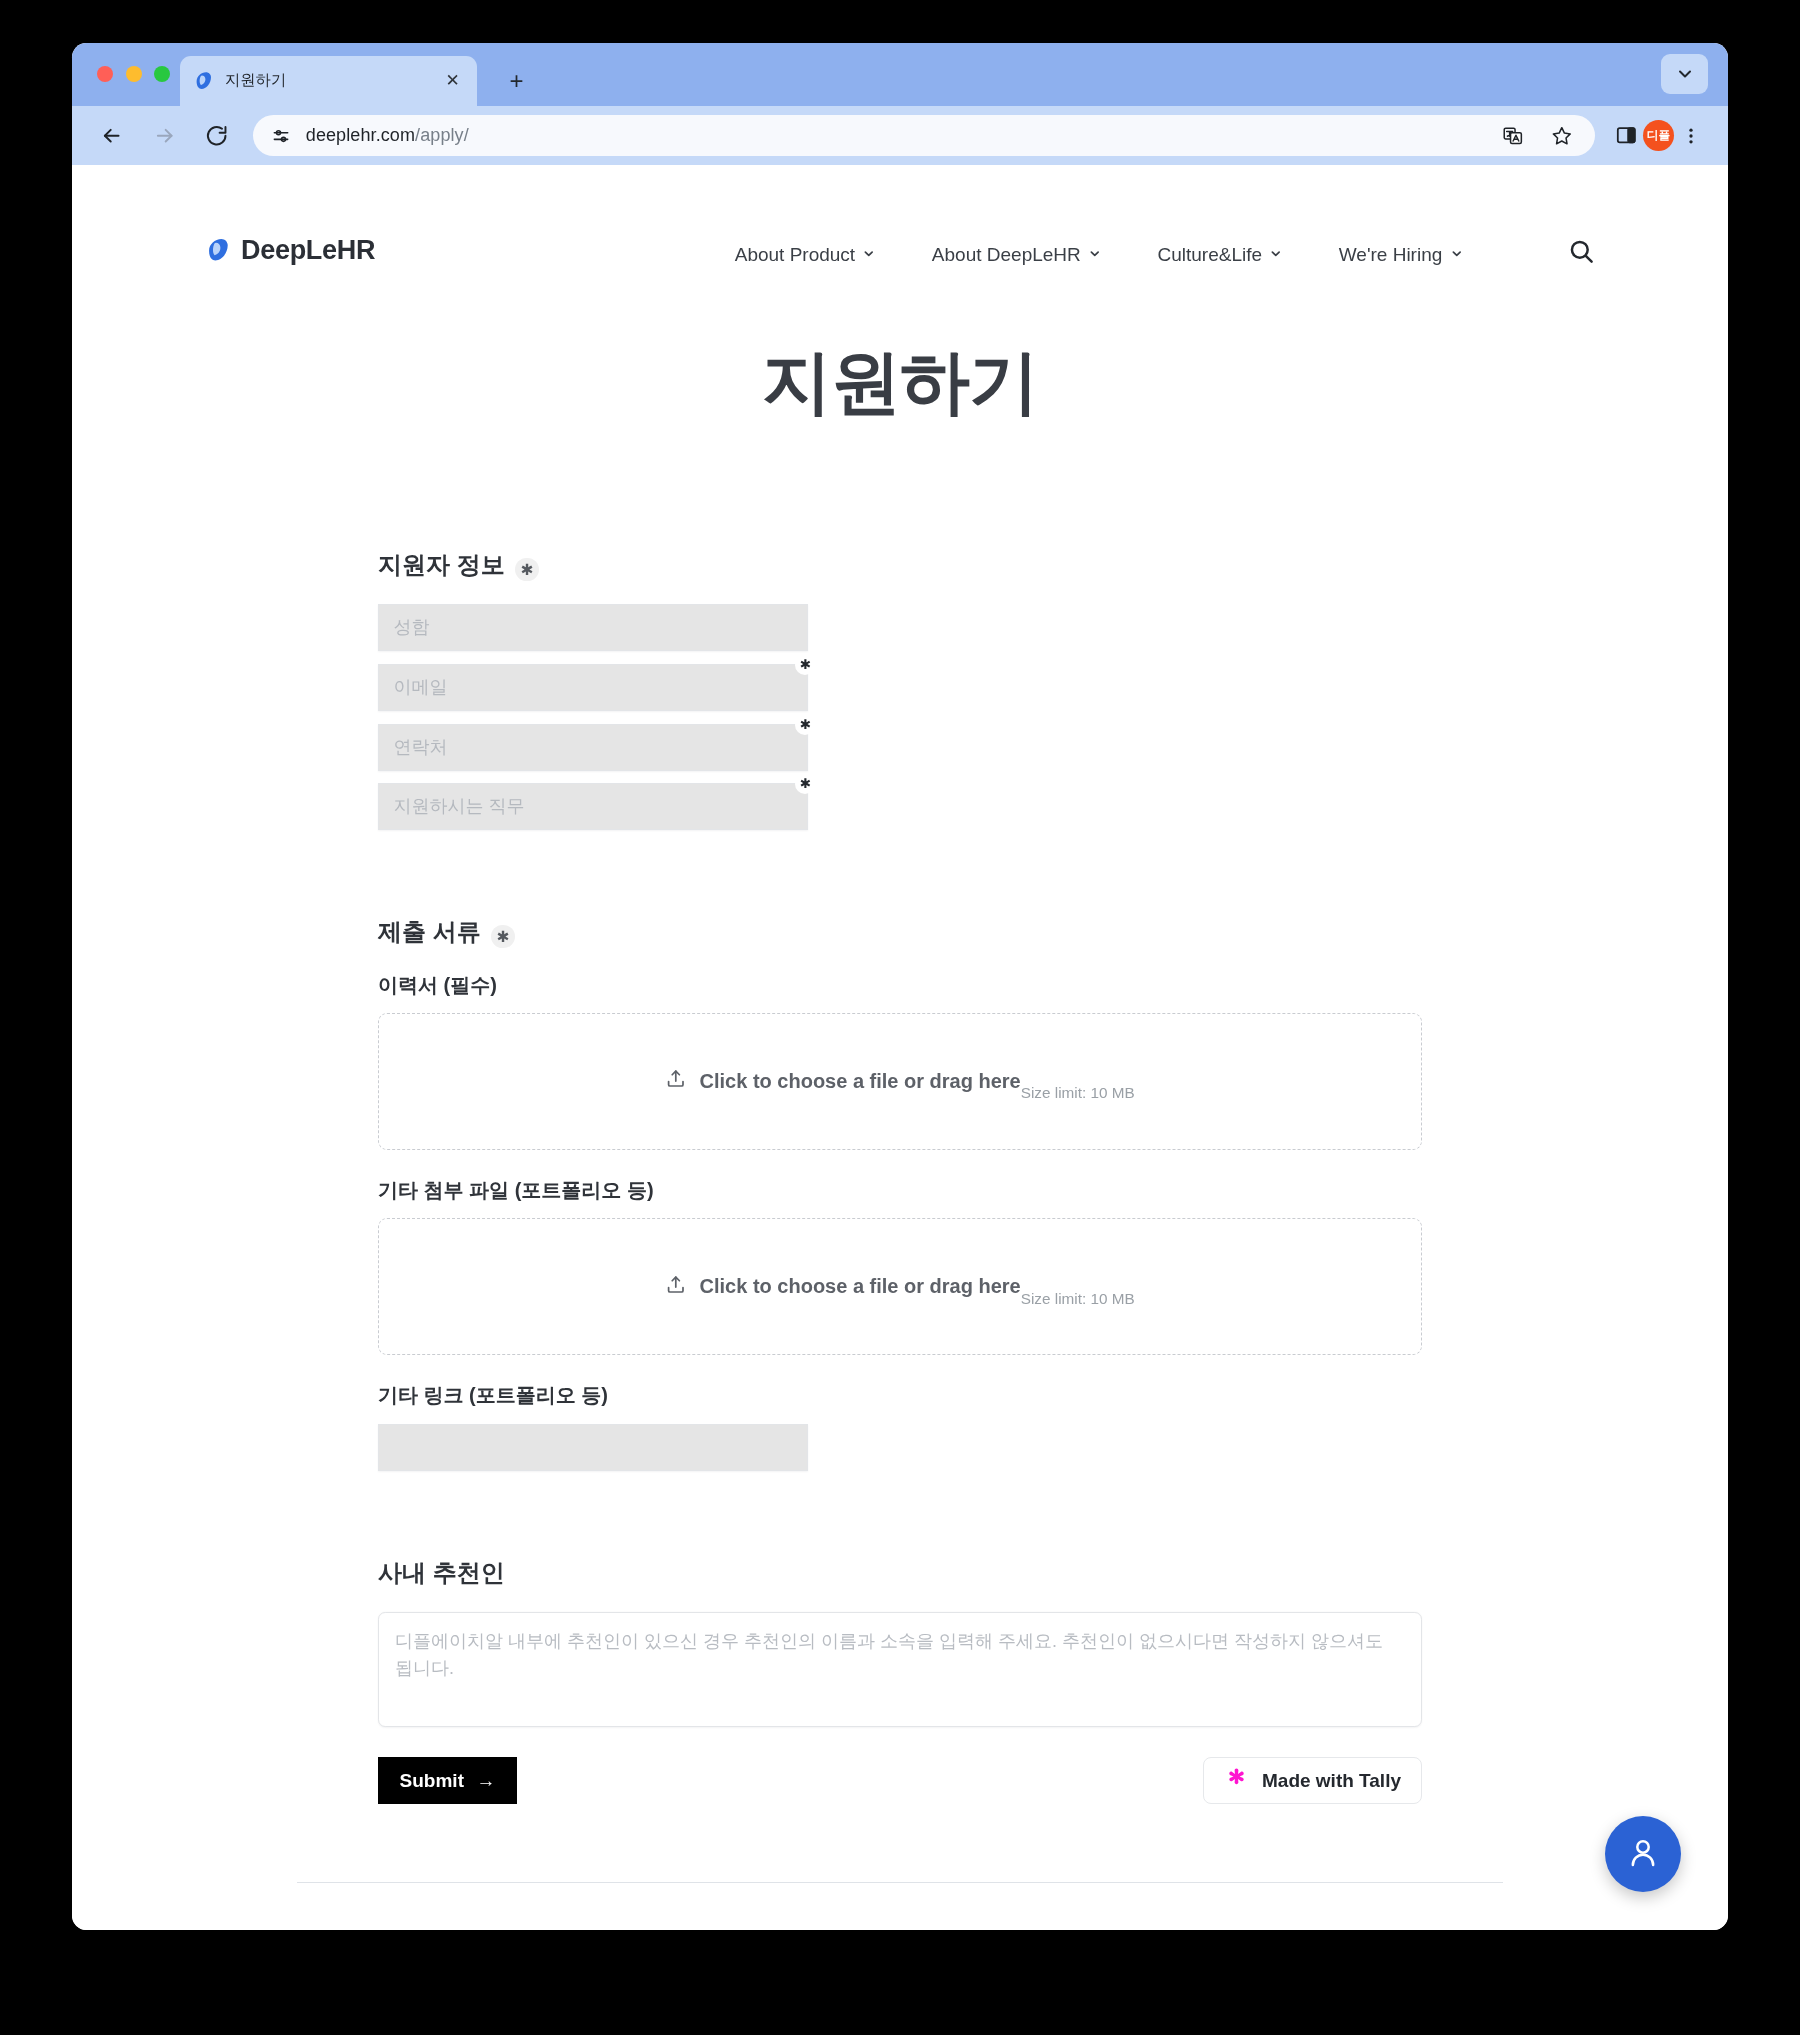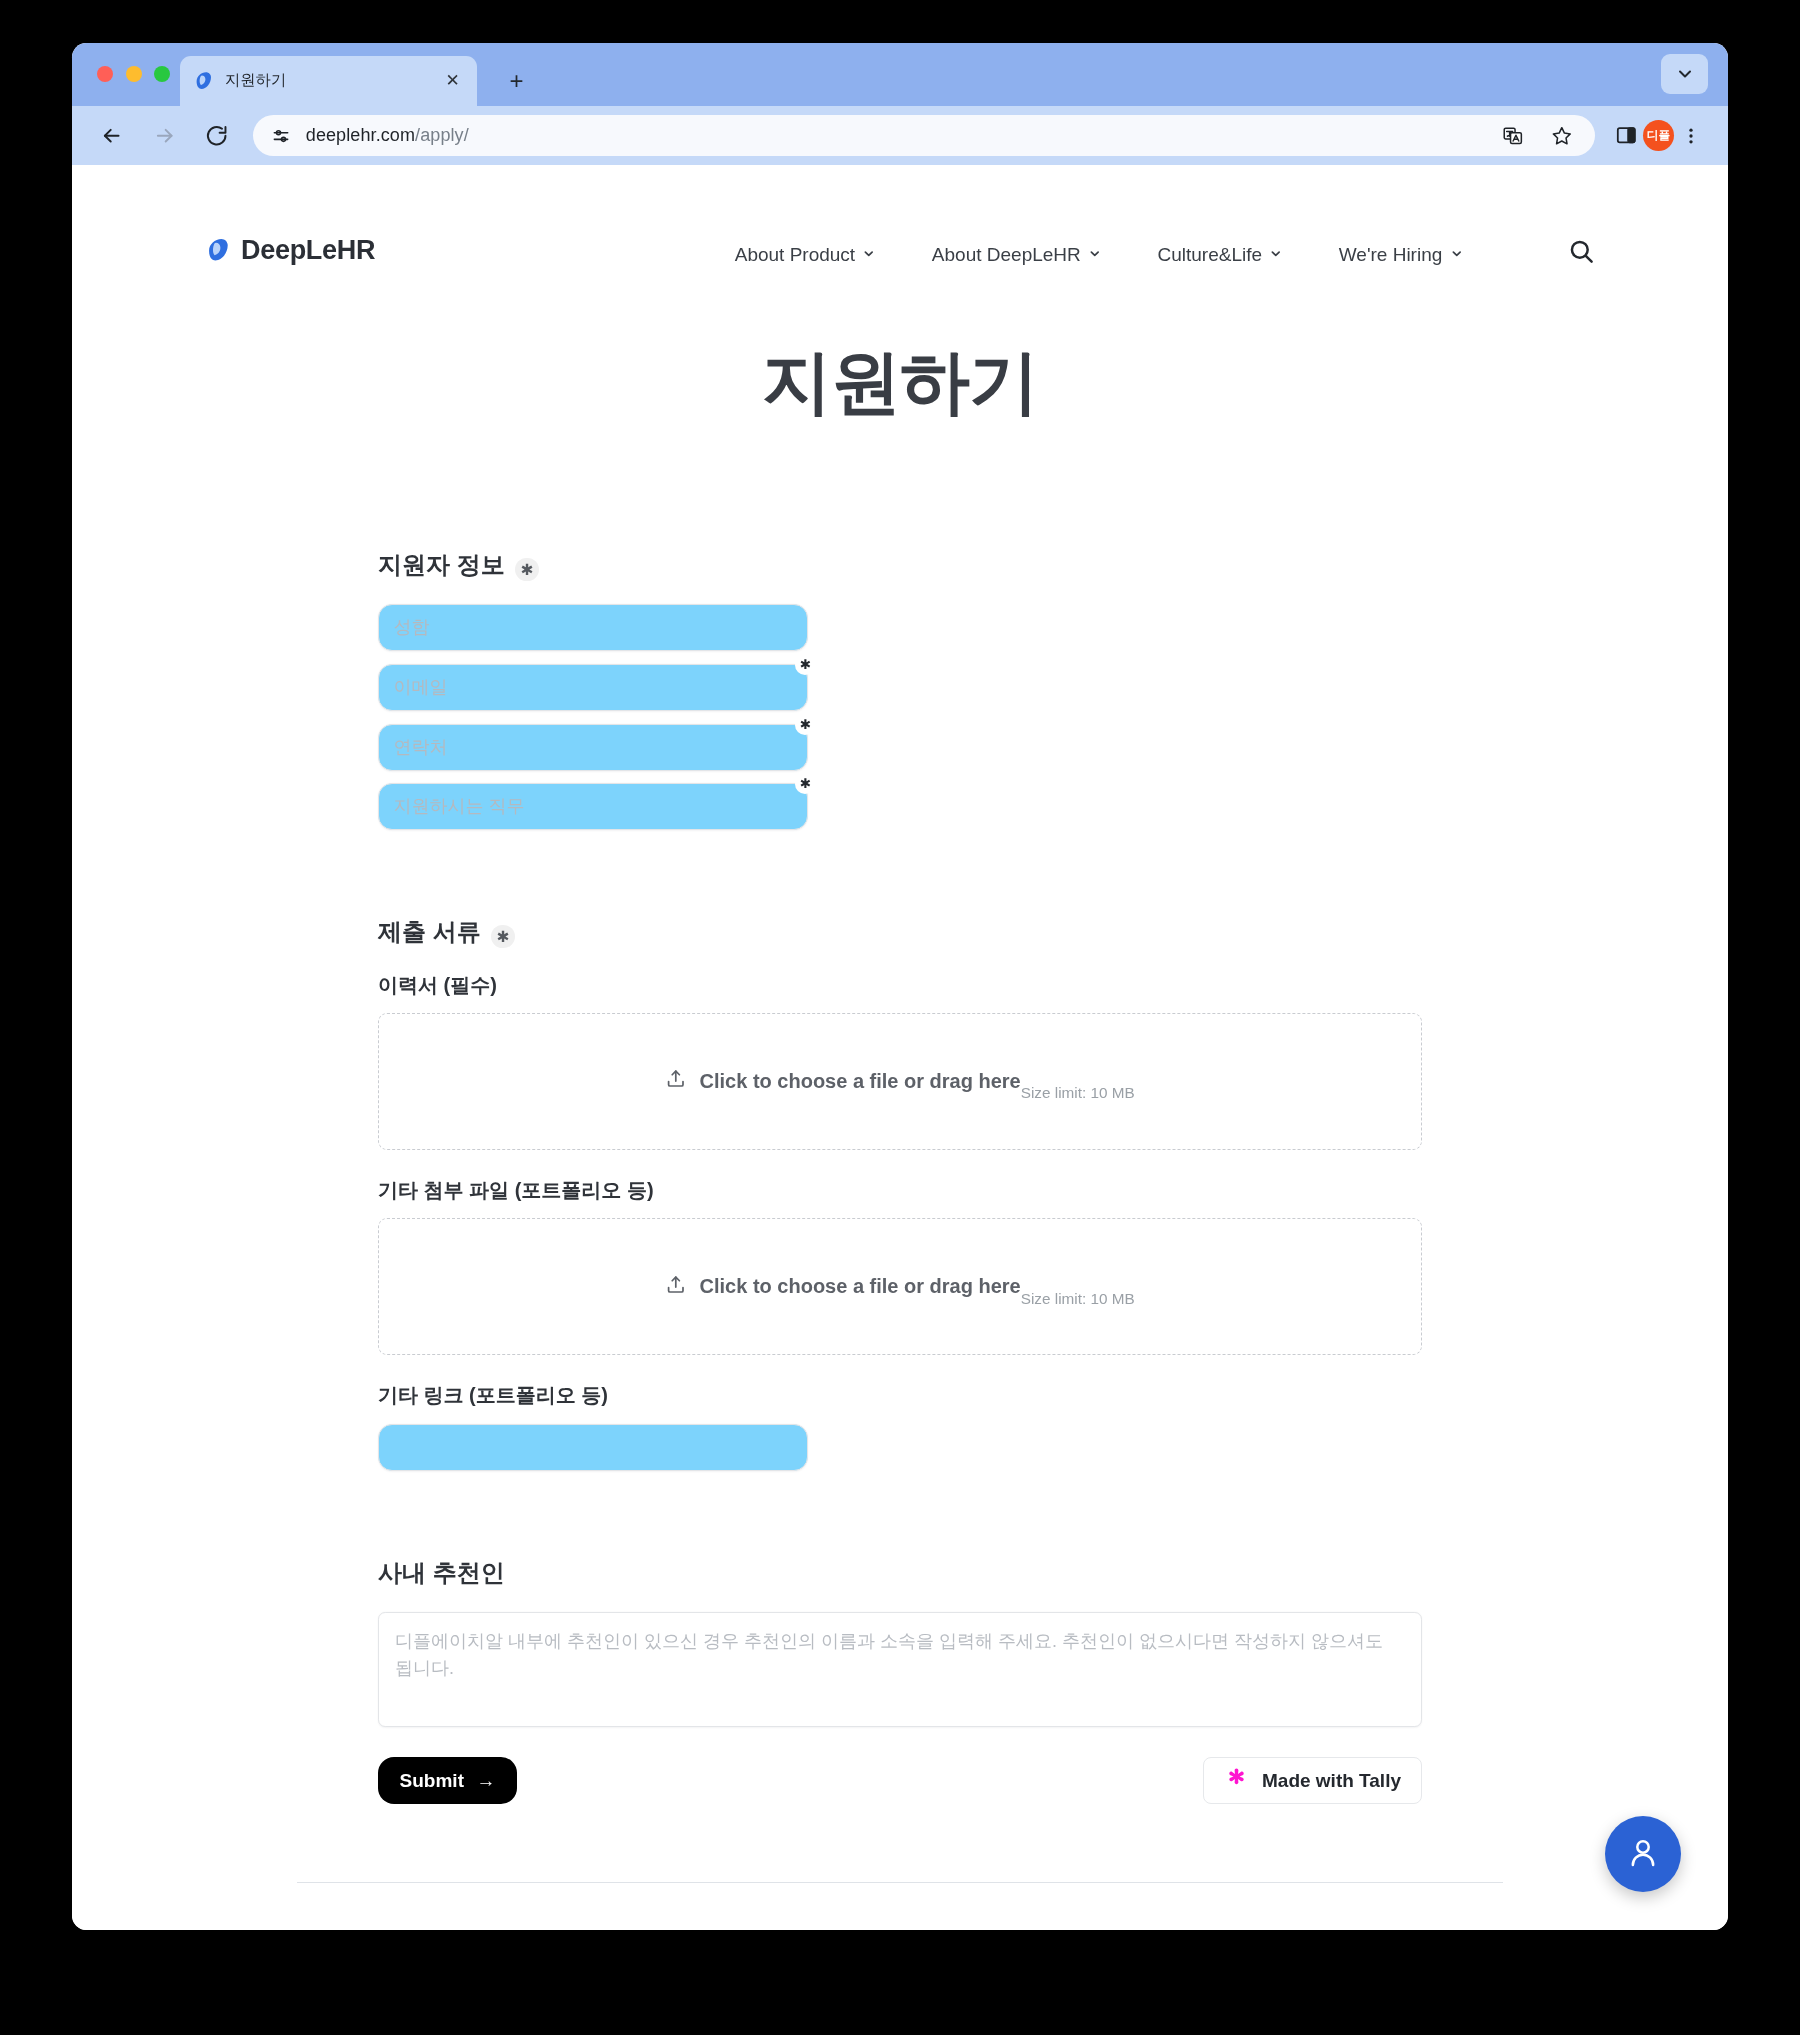--- a/index.html
+++ b/index.html
@@ -180,22 +180,22 @@
     width: 23.4px; height: 23.4px; border-radius: 50%;
     background: #f0f0f0; color: #55595f;
     font-size: 15.3px; line-height: 23.4px; text-align: center;
     font-weight: normal;
   }
 
   .field-wrap { position: relative; width: 430px; margin-bottom: 12.6px; }
   .txt-input {
     width: 430px; height: 47px;
     border: 0.9px solid #e3e5e8;
-    border-radius: 14px;
-    background: #7dd3fc;
+    border-radius: 0;
+    background: #e5e5e5;
     font-size: 18px;
     color: #2f3339;
     padding: 0 14.4px;
     font-family: inherit;
     box-shadow: 0 0.9px 1.8px rgba(16,24,40,0.05);
   }
   .txt-input::placeholder { color: #b5b9bf; }
   .star {
     position: absolute;
     right: -7.2px; top: -9px;
@@ -241,21 +241,21 @@
   }
   .textarea::placeholder { color: #b8bcc2; }
 
   .form-footer {
     margin-top: 27px;
     display: flex; align-items: center;
   }
   .submit-btn {
     height: 47px;
     background: #000; color: #fff;
-    border: none; border-radius: 16px;
+    border: none; border-radius: 0;
     font-size: 19px; font-weight: bold;
     padding: 0 21.6px;
     display: flex; align-items: center; gap: 12.6px;
     font-family: inherit;
   }
   .tally-badge {
     margin-left: auto;
     height: 47px;
     border: 0.9px solid #e6e8eb;
     border-radius: 8px;

